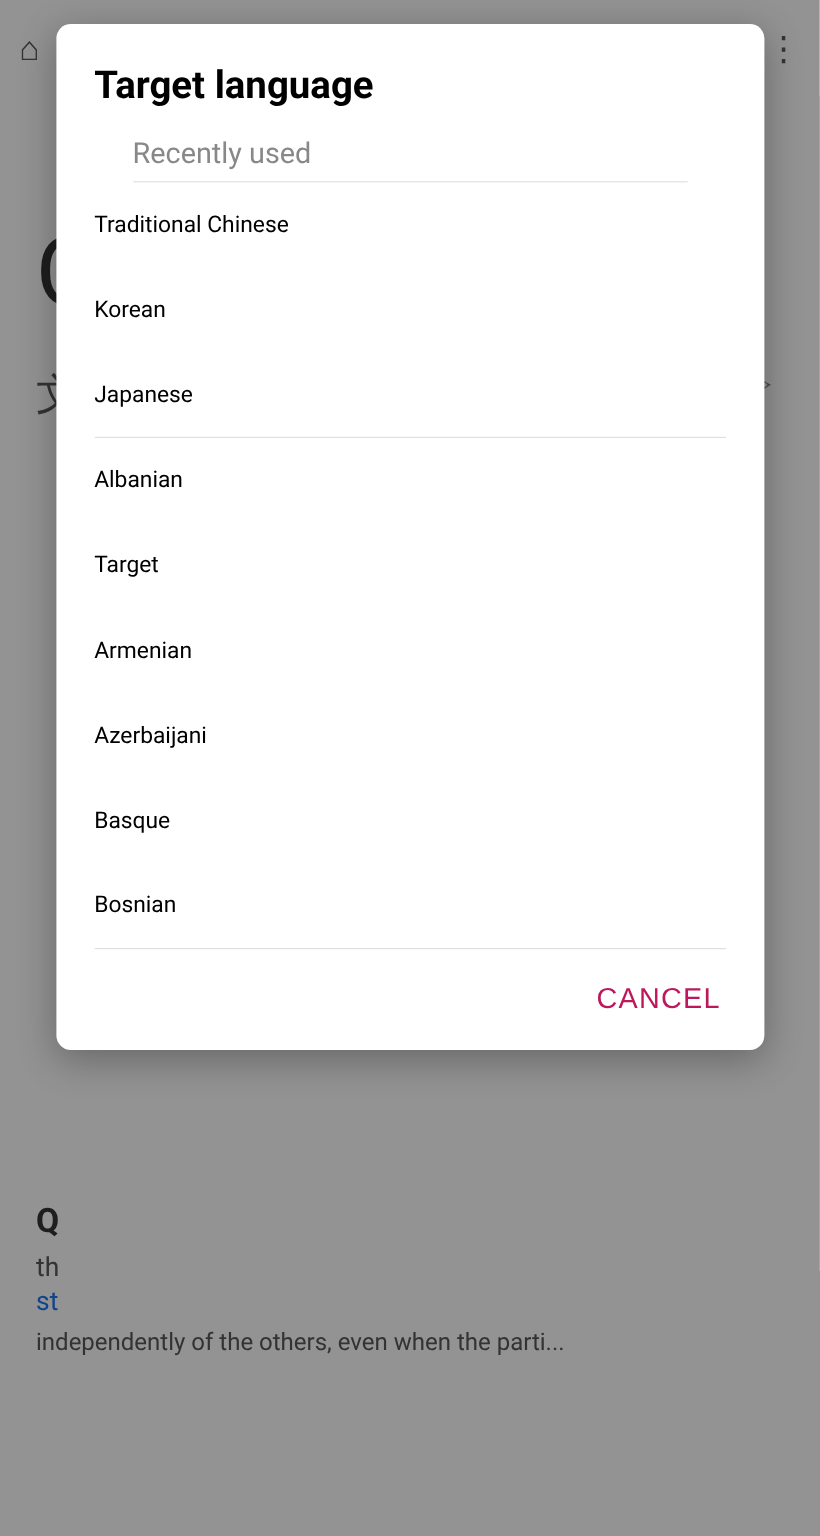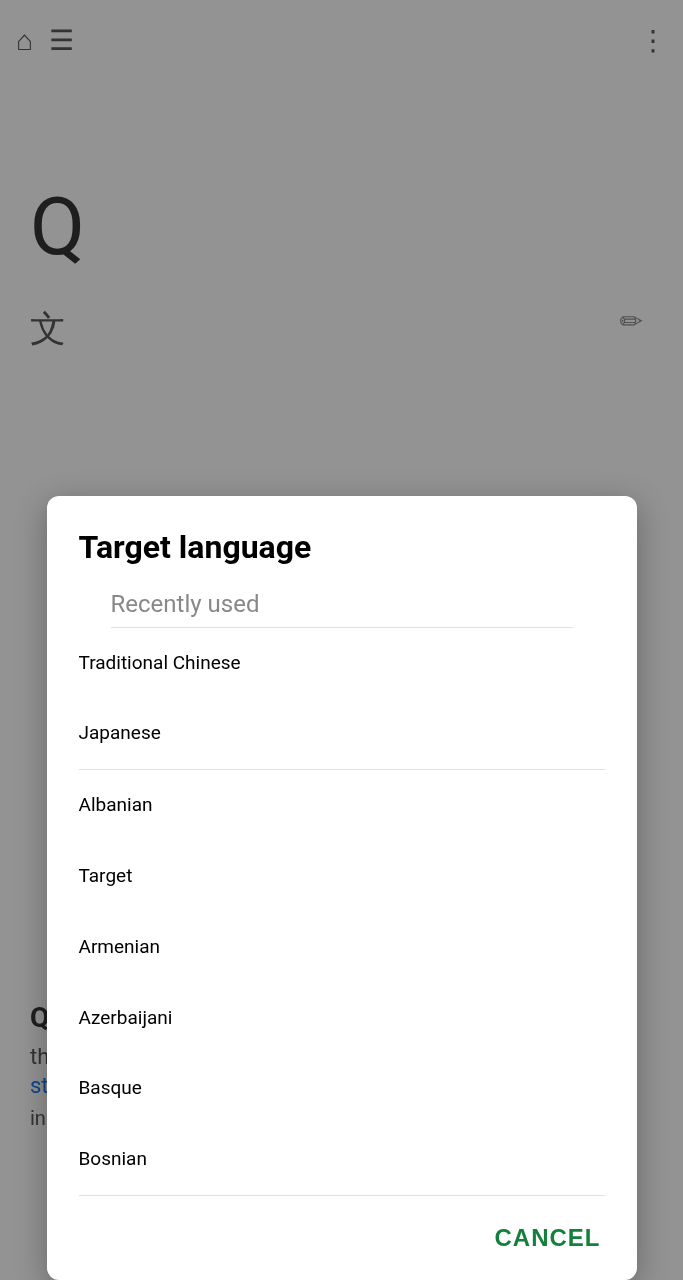--- a/index.html
+++ b/index.html
@@ -110,21 +110,21 @@
     
     .dialog-backdrop {
       position: absolute;
       top: 0;
       left: 0;
       width: 100%;
       height: 100%;
       background: rgba(0,0,0,0.4);
       z-index: 10;
       display: flex;
-      align-items: flex-end;
+      align-items: flex-start;
       justify-content: center;
       padding-top: 20px;
     }
 
     .dialog {
       background: #ffffff;
       border-radius: 12px;
       width: 590px;
       max-height: 1220px;
       overflow: hidden;
@@ -181,22 +181,22 @@
     .dialog-footer {
       padding: 20px 32px;
       display: flex;
       justify-content: flex-end;
       flex-shrink: 0;
       border-top: none;
     }
 
     .cancel-button {
       font-size: 24px;
-      font-weight: bold;
-      color: #15803d;
+      font-weight: normal;
+      color: #be185d;
       background: none;
       border: none;
       cursor: pointer;
       letter-spacing: 1px;
       padding: 8px 4px;
       text-transform: uppercase;
     }
   </style>
 </head>
 <body>
@@ -229,20 +229,21 @@
 
     <div class="dialog-header">
       <div class="dialog-title">Target language</div>
       <div class="section-label">Recently used</div>
       <div class="divider"></div>
     </div>
 
     <div class="dialog-body">
 
       <div class="language-item">Traditional Chinese</div>
+      <div class="language-item">Korean</div>
       <div class="language-item">Japanese</div>
 
       <div class="section-divider"></div>
 
       <div class="language-item">Albanian</div>
       <div class="language-item">Target</div>
       <div class="language-item">Armenian</div>
       <div class="language-item">Azerbaijani</div>
       <div class="language-item">Basque</div>
       <div class="language-item">Bosnian</div>

